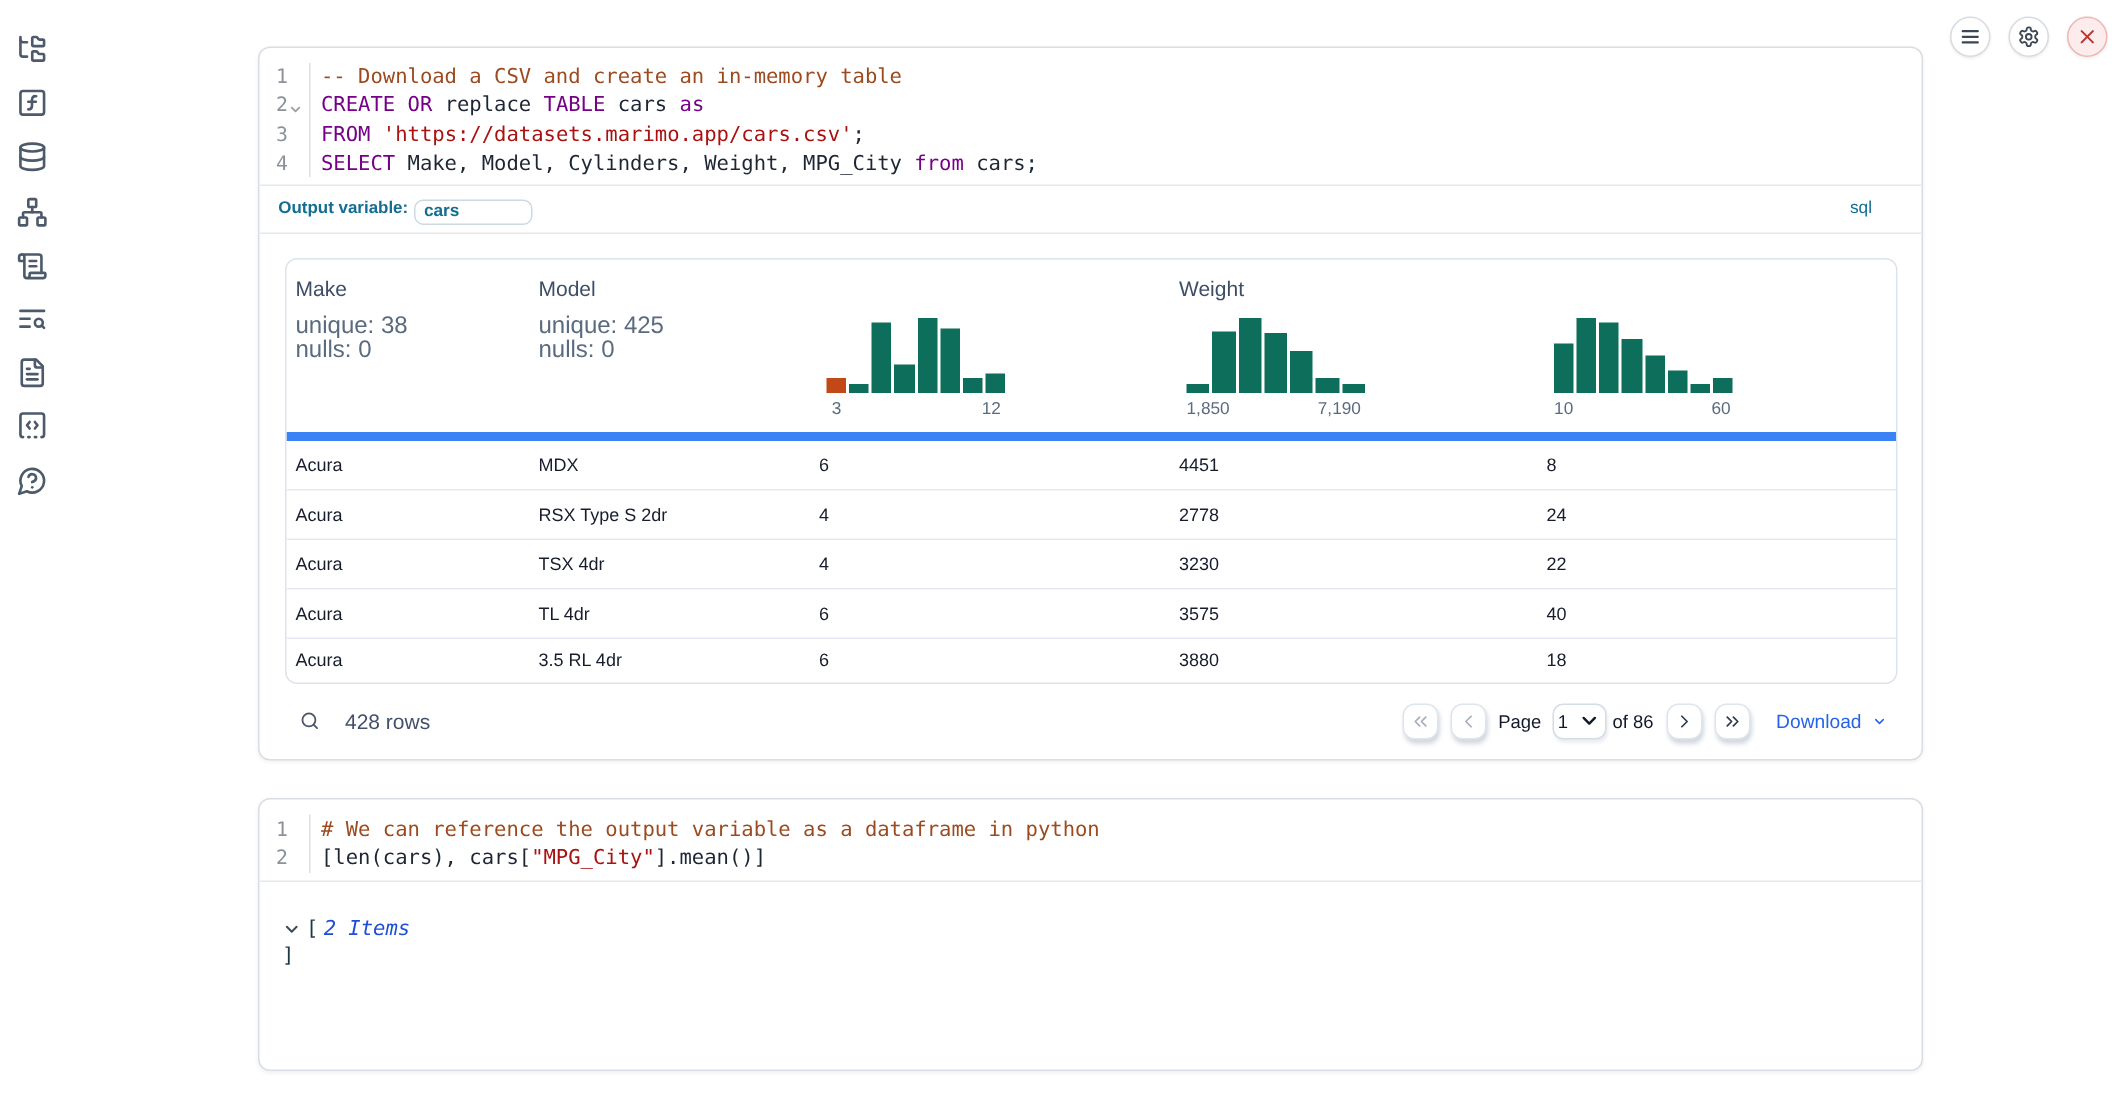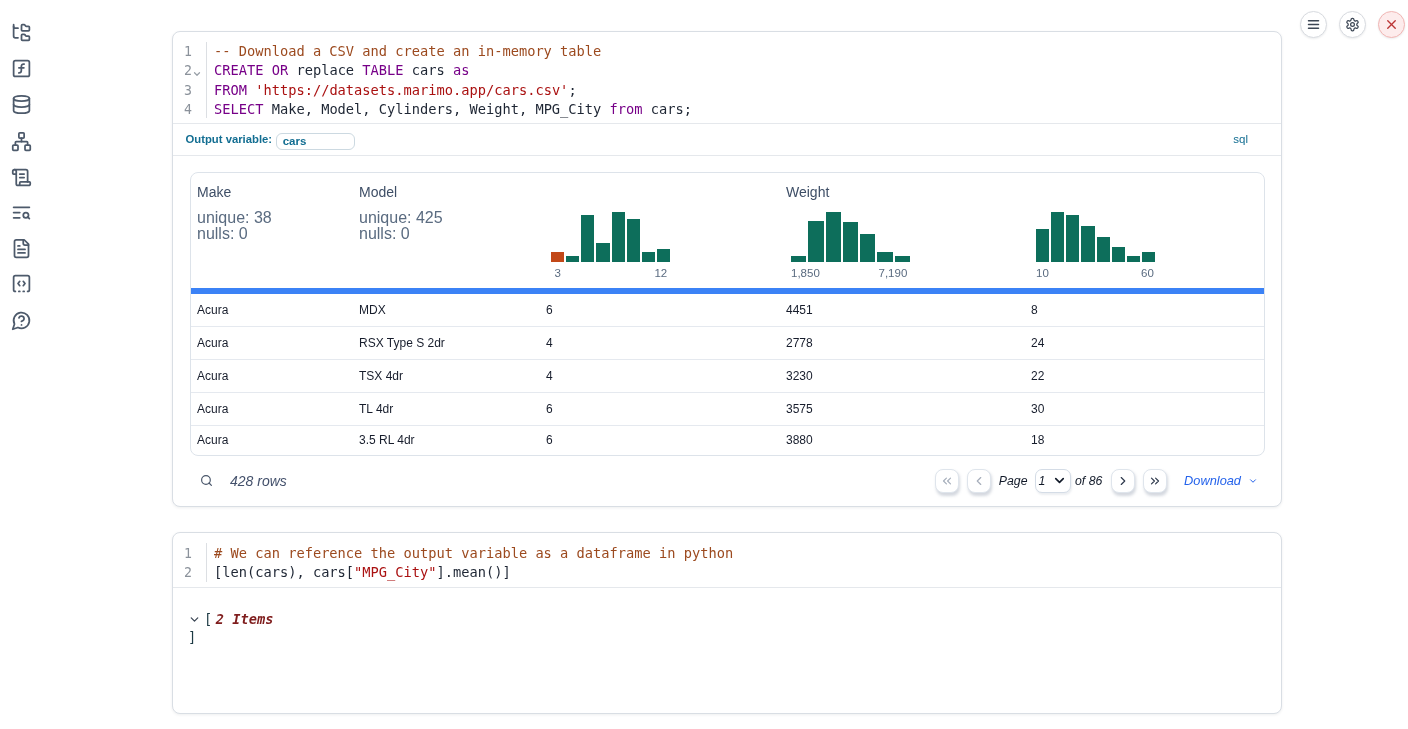--- a/index.html
+++ b/index.html
@@ -70,21 +70,21 @@
   .hist-bars { display:flex; align-items:flex-end; gap:2px; height:50px; }
   .hist-bars .bar { flex:1; }
   .hist-labels { position:relative; height:14px; margin-top:6.5px; font-size:11.5px; line-height:11px;
     color:#5a6b80; }
   .hist-labels span { position:absolute; top:0; white-space:nowrap; }
   .dt-row { height:33.1px; border-bottom:1px solid #e5e9ef; align-items:center; }
   .dt-row:last-child { border-bottom:none; height:29.1px; }
   .dt-td { padding-left:6px; font-size:12px; color:#171d2c; }
 
   
-  .dt-footer { height:51px; display:flex; align-items:center; padding:0 7px 1px 10px;font-style:italic; }
+  .dt-footer { height:51px; display:flex; align-items:center; padding:0 7px 1px 10px; }
   .search-ico { color:#49566a; display:flex; }
   .search-ico svg { width:13px; height:13px; }
   .rowcount { margin-left:17px; font-size:14px; color:#43506b; }
   .pager { margin-left:auto; display:flex; align-items:center; }
   .pg-btn { width:24px; height:23.5px; border:1px solid #dfe5ec; border-radius:8px;
     background:#fff; box-shadow:1px 2.5px 3px rgba(100,116,139,.28); display:flex;
     align-items:center; justify-content:center; cursor:pointer; padding:0; }
   .pg-btn svg { width:14px; height:14px; }
   .pager > * + * { margin-left:8px; }
   .pager .pg-select { margin-left:7px; }
@@ -99,21 +99,21 @@
   .pg-select svg { width:15px; height:15px; color:#121a29; margin-left:auto; }
   .download { margin-left:17px; display:flex; align-items:center; gap:7px;
     color:#2563eb; font-size:12.8px; cursor:pointer; }
   .download svg { width:10px; height:10px; }
 
   
   .tree { padding:20px 0 0 15px; font-size:13.7px; line-height:22px; color:#1d3a44; }
   .tree-root-row { display:flex; align-items:center; }
   .tree-chevron { color:#3d4856; display:flex; margin-right:3px; }
   .tree-chevron svg { width:13px; height:13px; }
-  .tree-items-label { color:#7f1d1d; font-style:italic; margin-left:3.5px;font-weight:bold; }
+  .tree-items-label { color:#1d4ed8; font-style:italic; margin-left:3.5px; }
   .tree-children { position:relative; padding-left:21px; }
   .tree-children:before { content:""; position:absolute; left:5px; top:3px; bottom:3px;
     width:1px; background:#d5d9de; }
   .tree-key { color:#7271cc; }
   .tree-close { line-height:14px; }
 </style>
 </head>
 <body>
 
 <aside class="sidebar" data-name="helper-sidebar">
@@ -320,21 +320,21 @@
               <div class="dt-td" data-name="table-cell">TSX 4dr</div>
               <div class="dt-td" data-name="table-cell">4</div>
               <div class="dt-td" data-name="table-cell">3230</div>
               <div class="dt-td" data-name="table-cell">22</div>
             </div>
             <div class="dt-grid dt-row" data-name="table-row">
               <div class="dt-td" data-name="table-cell">Acura</div>
               <div class="dt-td" data-name="table-cell">TL 4dr</div>
               <div class="dt-td" data-name="table-cell">6</div>
               <div class="dt-td" data-name="table-cell">3575</div>
-              <div class="dt-td" data-name="table-cell">30</div>
+              <div class="dt-td" data-name="table-cell">40</div>
             </div>
             <div class="dt-grid dt-row" data-name="table-row">
               <div class="dt-td" data-name="table-cell">Acura</div>
               <div class="dt-td" data-name="table-cell">3.5 RL 4dr</div>
               <div class="dt-td" data-name="table-cell">6</div>
               <div class="dt-td" data-name="table-cell">3880</div>
               <div class="dt-td" data-name="table-cell">18</div>
             </div>
           </div>
       </div>

